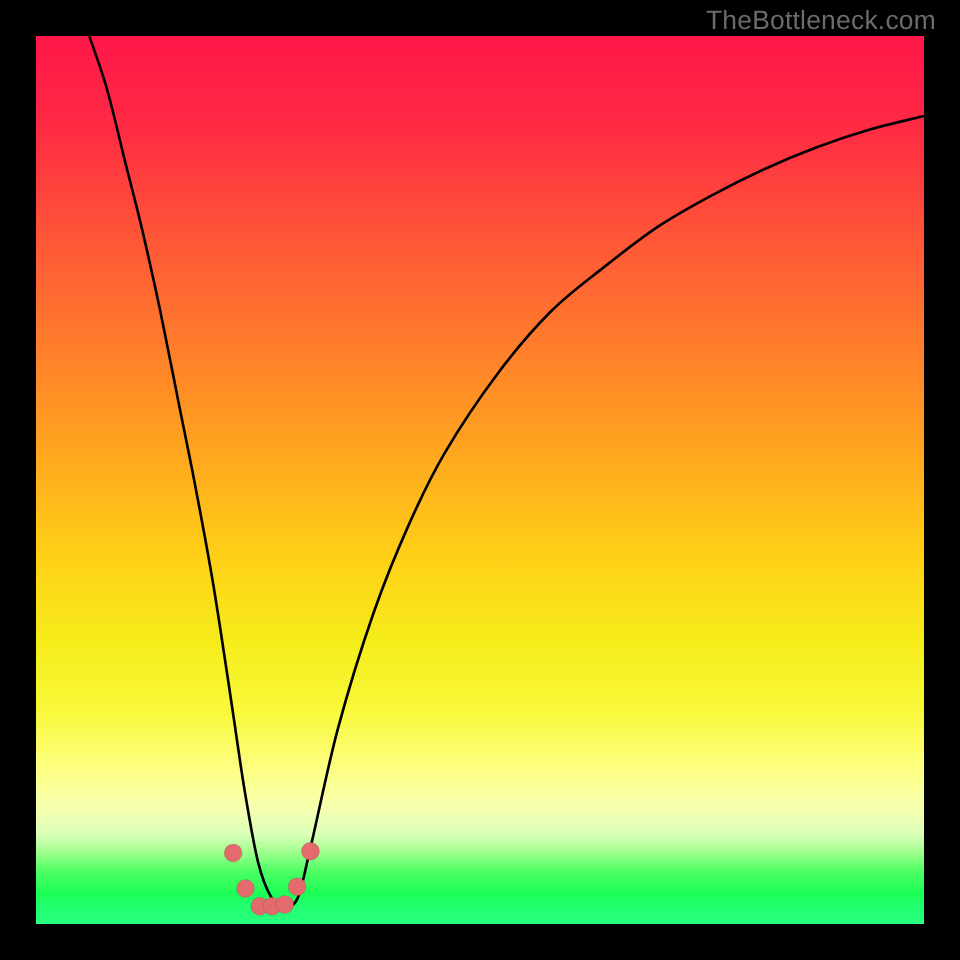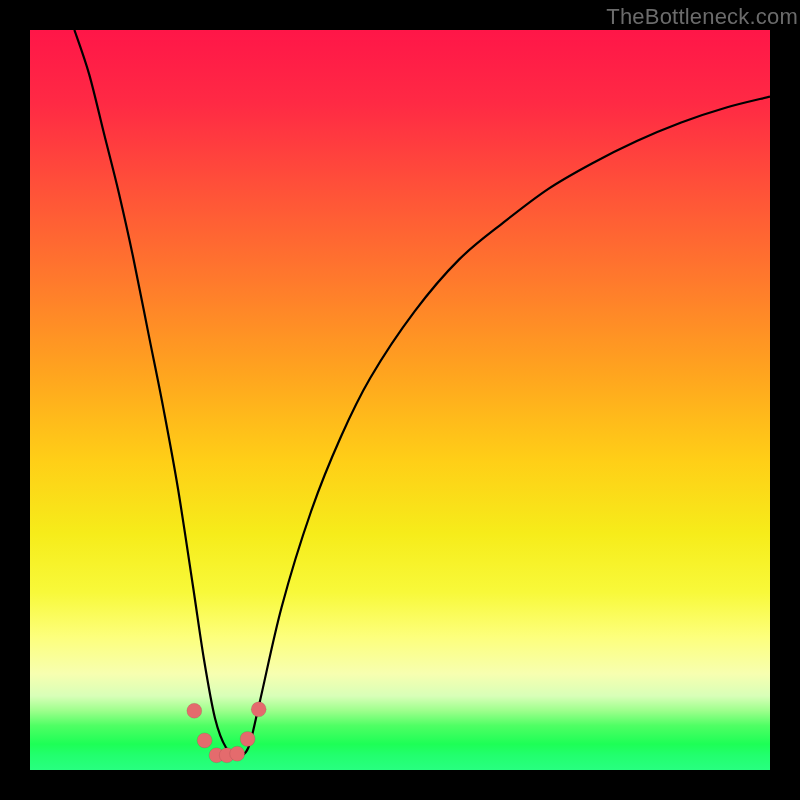--- a/index.html
+++ b/index.html
@@ -13,21 +13,21 @@
   }
   .stage {
     position: relative;
     width: 800px;
     height: 800px;
     background: #000;
   }
   .watermark {
     position: absolute;
     top: 4px;
-    right: 2px;
+    right: 20px;
     color: #6b6b6b;
     font-size: 22px;
     font-weight: 500;
     letter-spacing: 0.2px;
     z-index: 20;
   }
   .plot {
     position: absolute;
     left: 30px;
     top: 30px;

